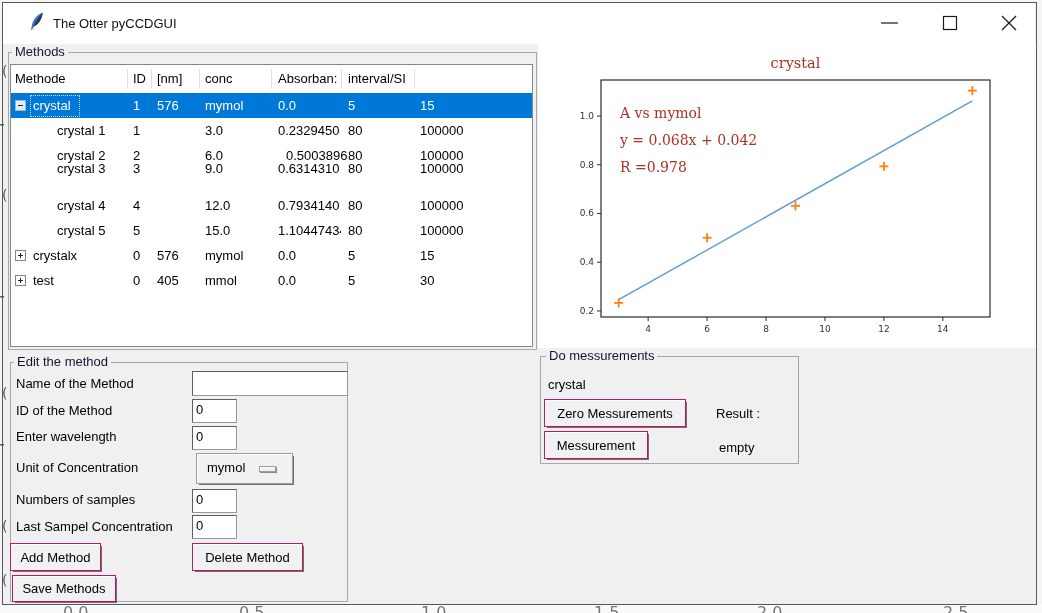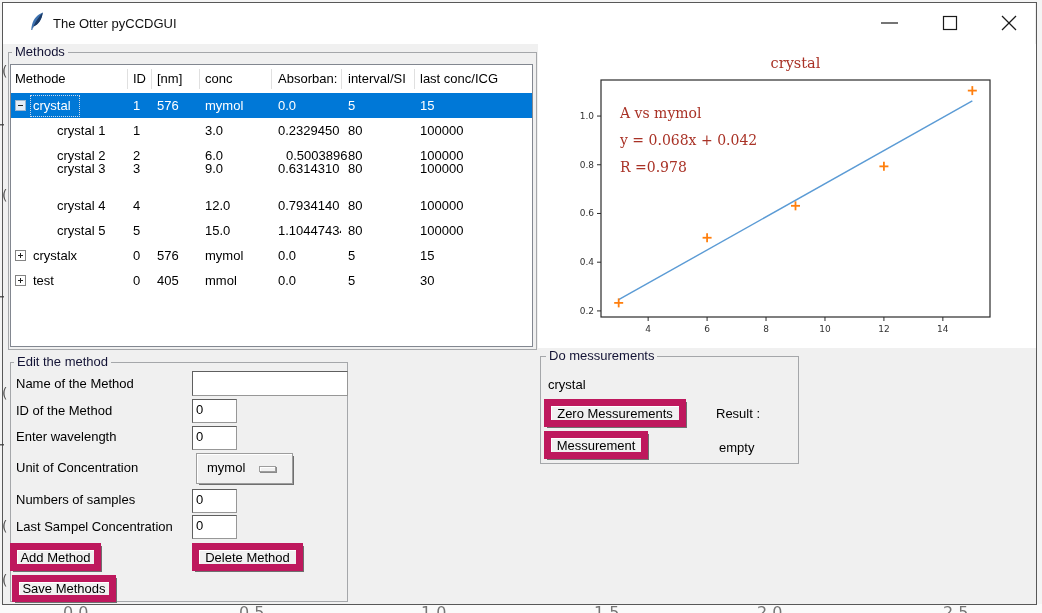--- a/index.html
+++ b/index.html
@@ -26,21 +26,21 @@
   .expander{position:absolute;left:4px;top:7px;width:11px;height:11px;box-sizing:border-box;background:#fff;border:1px solid #848484;}
   .expander .h{position:absolute;left:2px;top:4px;width:5px;height:1px;background:#222;}
   .expander .v{position:absolute;left:4px;top:2px;width:1px;height:5px;background:#222;}
   .trow.selected .expander{background:#e4ecf7;border-color:#9db5cf;}
   .focus-rect{position:absolute;left:19px;top:2px;height:20px;border:1px dotted #cfd8e8;}
   
   #chart-canvas{left:538px;top:44px;width:498px;height:304px;background:#fff;}
   
   .fldlabel{position:absolute;font-size:13px;color:#000;line-height:16px;white-space:nowrap;}
   .tkentry{position:absolute;background:#fff;border:1px solid #979797;border-top-color:#5f5f5f;border-left-color:#5f5f5f;box-sizing:border-box;font-size:13px;line-height:20px;padding-left:3px;color:#000;white-space:nowrap;}
-  .tkbtn{position:absolute;background:#f1f1f1;border:7px solid #be185d;box-sizing:border-box;
+  .tkbtn{position:absolute;background:#f1f1f1;border:1px solid #be185d;box-sizing:border-box;
          box-shadow:inset 1px 1px 0 #ffffff, 2px 2px 0 -1px #6f6f6f;
          font-size:13px;color:#000;text-align:center;display:flex;align-items:center;justify-content:center;white-space:nowrap;}
   .dropdown{position:absolute;background:#f1f1f1;border:1px solid #9d9d9d;box-sizing:border-box;
          box-shadow:inset 1px 1px 0 #ffffff, 2px 2px 0 -1px #6f6f6f;}
   .dd-text{position:absolute;left:10px;top:6px;font-size:13px;color:#000;}
   .dd-ind{position:absolute;left:62px;top:12px;width:17px;height:6px;background:#f1f1f1;border:1px solid #9d9d9d;box-sizing:border-box;box-shadow:inset 1px 1px 0 #fff,1px 1px 0 #8a8a8a;}
   #bg-artifacts{left:0;top:0;width:1042px;height:613px;pointer-events:none;}
 </style>
 </head>
 <body>
@@ -70,21 +70,20 @@
 <div class="group" style="left:8px;top:52px;width:527px;height:296px;"></div>
 <span class="glabel abs" style="left:12px;top:45px;">Methods</span>
 <div id="tree" class="abs">
   <div id="tree-header">
       <span class="th-cell" style="left: 4px; width: 111px;">Methode</span>
       <span class="th-cell" style="left: 122px; width: 17px;">ID</span>
       <span class="th-cell" style="left: 146px; width: 41px;">[nm]</span>
       <span class="th-cell" style="left: 194px; width: 65px;">conc</span>
       <span class="th-cell" style="left: 267px; width: 62px;">Absorban:</span>
       <span class="th-cell" style="left: 337px; width: 65px;">interval/SI</span>
-      <span class="th-cell" style="left: 409px; width: 111px;">last conc/ICG</span>
       <span class="th-sep" style="left: 116px;"></span>
       <span class="th-sep" style="left: 140px;"></span>
       <span class="th-sep" style="left: 188px;"></span>
       <span class="th-sep" style="left: 260px;"></span>
       <span class="th-sep" style="left: 330px;"></span>
       <span class="th-sep" style="left: 403px;"></span>
     </div>
   <div id="tree-body">
       <div class="trow selected" style="top: 28px;">
         <span class="expander">

